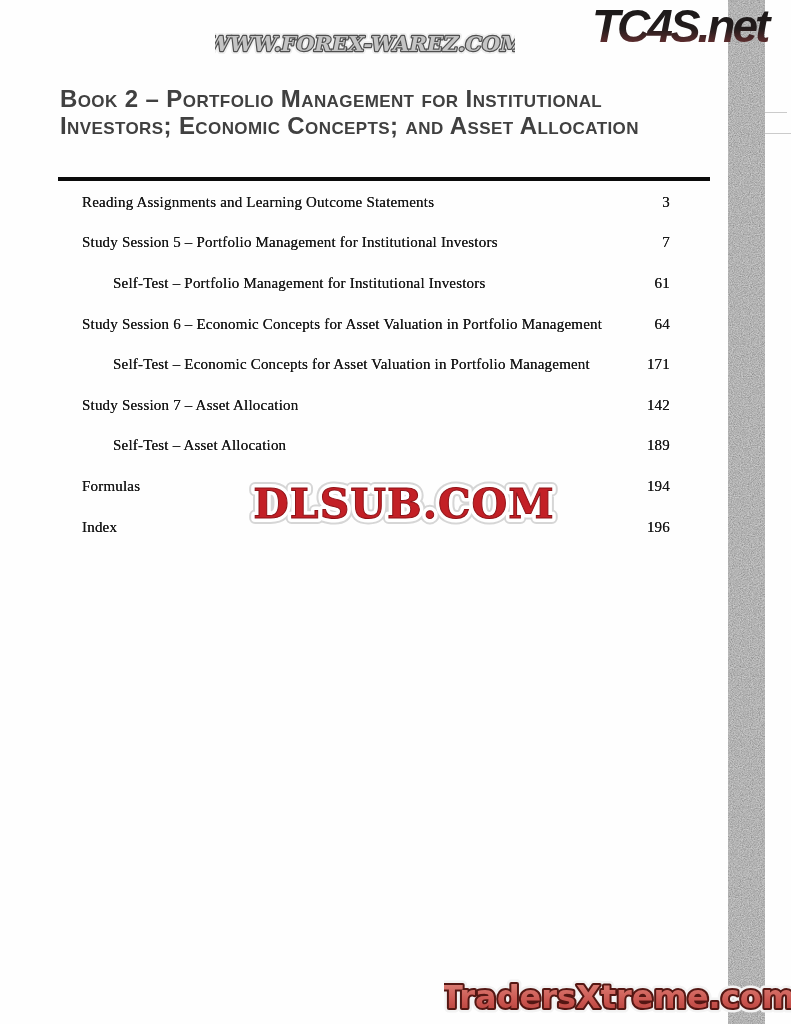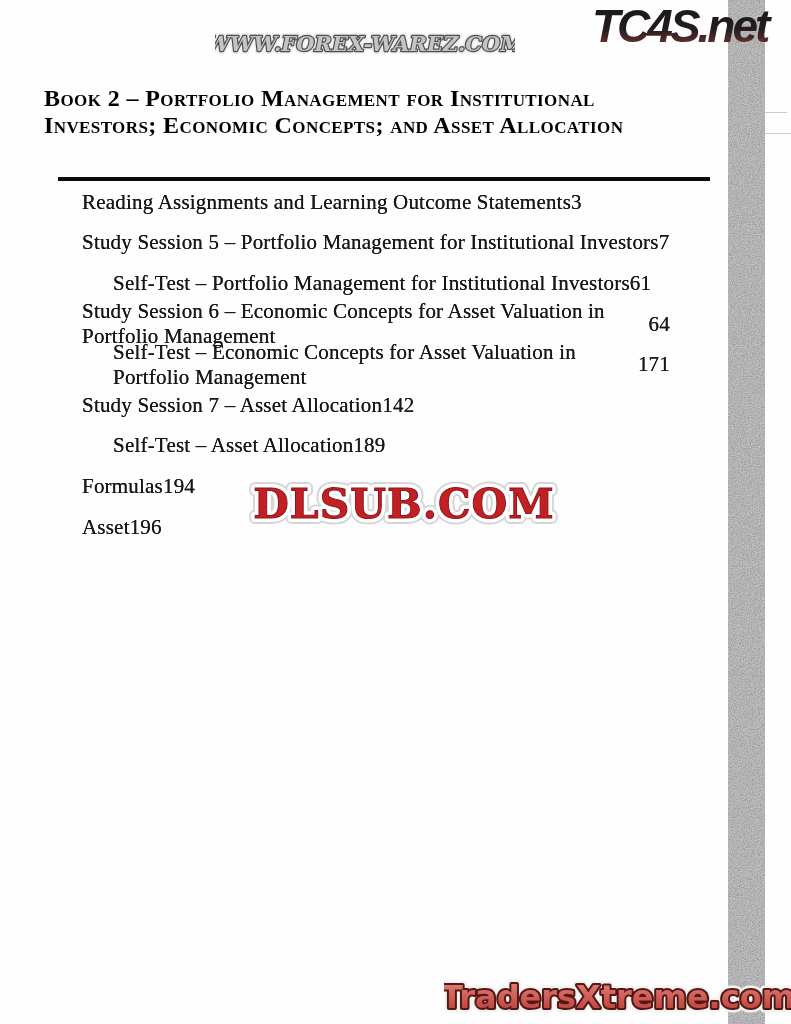--- a/index.html
+++ b/index.html
@@ -37,29 +37,29 @@
   .wm-tc4s {
     position: absolute;
     left: 592px; top: 0;
     z-index: 3;
     font-style: italic;
   }
 
   
   .page-title {
     position: absolute;
-    left: 44px; top: 85px;
+    left: 60px; top: 85px;
     width: 665px;
-    font-family: Liberation Serif, serif;
+    font-family: Liberation Sans, sans-serif;
     font-size: 24px;
     font-weight: bold;
     font-variant: small-caps;
     letter-spacing: 0.4px;
     line-height: 27px;
-    color: #000000;
+    color: #404040;
     z-index: 2;
   }
 
   
   .toc-rule {
     position: absolute;
     left: 58px; top: 177px;
     width: 652px; height: 4px;
     background: #0b0b0b;
     z-index: 2;
@@ -67,21 +67,22 @@
   .toc-rows {
     position: absolute;
     left: 58px; top: 182px;
     width: 612px;
     z-index: 2;
   }
   .toc-row {
     height: 40.6px;
     display: flex;
     align-items: center;
-    font-size: 21px;
+    justify-content: space-between;
+    font-size: 15px;
     color: #171717;
     text-shadow: 0 0 0.5px #171717;
     letter-spacing: 0.2px;
   }
   .toc-row .toc-label { padding-left: 24px; }
   .toc-row.indent .toc-label { padding-left: 55px; }
   .toc-row .toc-page { text-align: right; }
 
   
   .wm-dlsub {
@@ -182,21 +183,21 @@
     <span class="toc-label">Self-Test – Asset Allocation</span>
     <span class="toc-page">189</span>
   </div>
 
   <div class="toc-row">
     <span class="toc-label">Formulas</span>
     <span class="toc-page">194</span>
   </div>
 
   <div class="toc-row">
-    <span class="toc-label">Asset</span>
+    <span class="toc-label">Index</span>
     <span class="toc-page">196</span>
   </div>
 </div>
 
 <div class="wm-dlsub">
   <svg width="320" height="60" xmlns="http://www.w3.org/2000/svg">
     <text x="160" y="44" text-anchor="middle" font-family="DejaVu Serif, serif" font-weight="bold" font-size="41" letter-spacing="1" fill="none" stroke="#d6d6d6" stroke-width="12" stroke-linejoin="round">DLSUB.COM</text>
     <text x="160" y="44" text-anchor="middle" font-family="DejaVu Serif, serif" font-weight="bold" font-size="41" letter-spacing="1" fill="none" stroke="#ffffff" stroke-width="8" stroke-linejoin="round">DLSUB.COM</text>
     <text x="160" y="44" text-anchor="middle" font-family="DejaVu Serif, serif" font-weight="bold" font-size="41" letter-spacing="1" fill="#c32026" stroke="#8e1217" stroke-width="1">DLSUB.COM</text>
   </svg>

